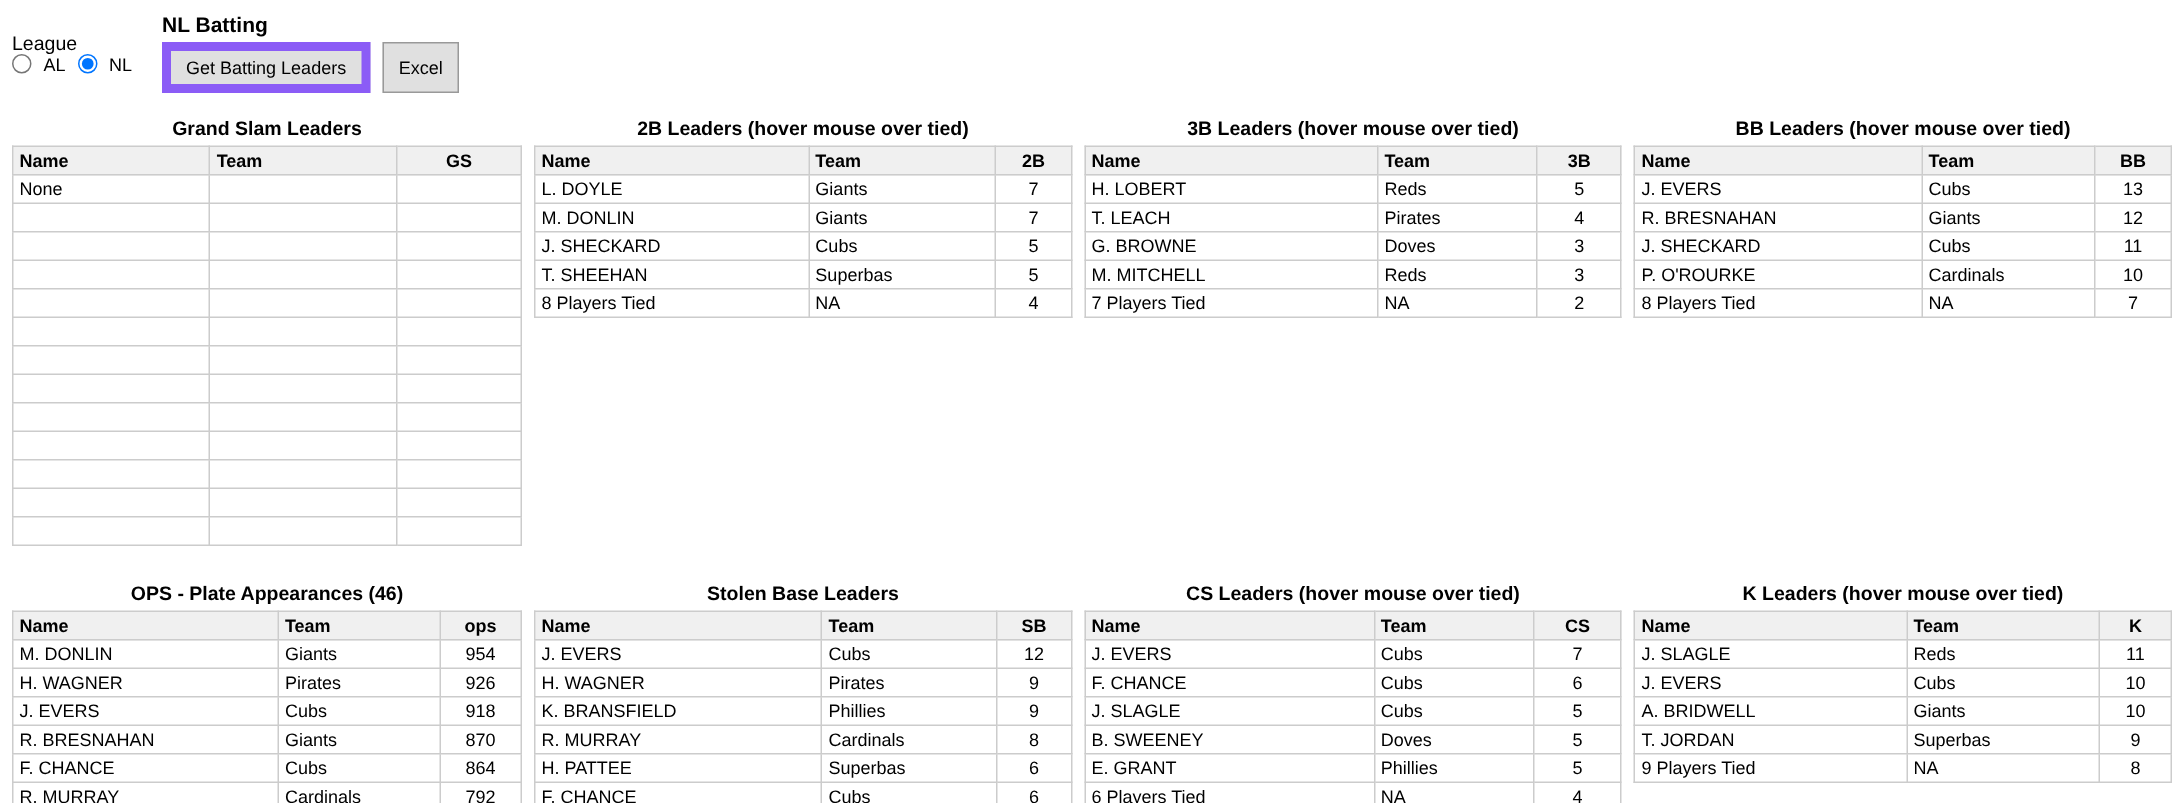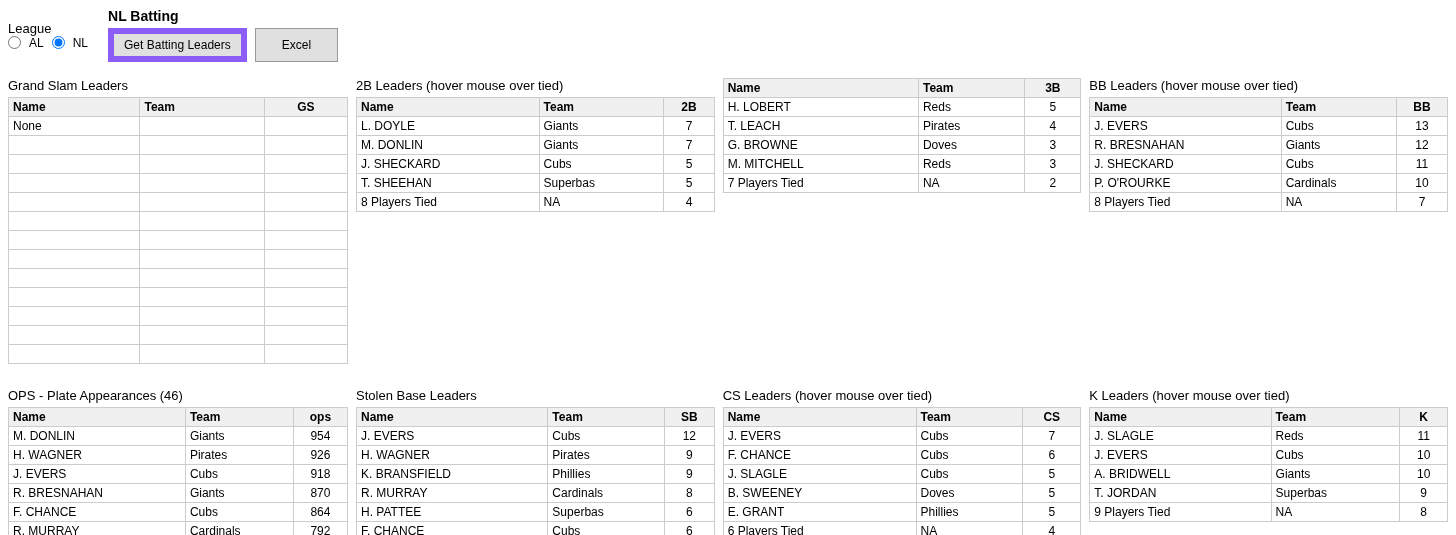--- a/index.html
+++ b/index.html
@@ -32,36 +32,37 @@
       margin-bottom: 4px;
     }
     button.get-batting {
       padding: 4px 10px;
       font-size: 12px;
       cursor: pointer;
       background: #e0e0e0;
       border: 6px solid #8b5cf6;
     }
     button.excel-btn {
-      padding: 4px 26px;
+      padding: 4px 10px;
       font-size: 12px;
       cursor: pointer;
       background: #e0e0e0;
       border: 1px solid #999;
     }
     .main-grid {
       display: grid;
       grid-template-columns: 340px 1fr 1fr 1fr;
       gap: 8px;
       margin-top: 4px;
     }
     .section-title {
-      font-weight: normal;
+      font-weight: bold;
       font-size: 13px;
       margin-bottom: 4px;
+      text-align: center;
     }
     table {
       border-collapse: collapse;
       width: 100%;
       font-size: 12px;
     }
     table, th, td {
       border: 1px solid #ccc;
     }
     th {
@@ -255,20 +256,21 @@
           <tr>
             <td>8 Players Tied</td>
             <td>NA</td>
             <td class="num">4</td>
           </tr>
         </tbody>
     </table>
   </div>
 
   <div class="leaders-3b section-block">
+    <div class="section-title">3B Leaders (hover mouse over tied)</div>
     <table>
       <thead>
         <tr>
           <th>Name</th>
           <th>Team</th>
           <th class="num">3B</th>
         </tr>
       </thead>
       <tbody id="3b-body">
           <tr>

